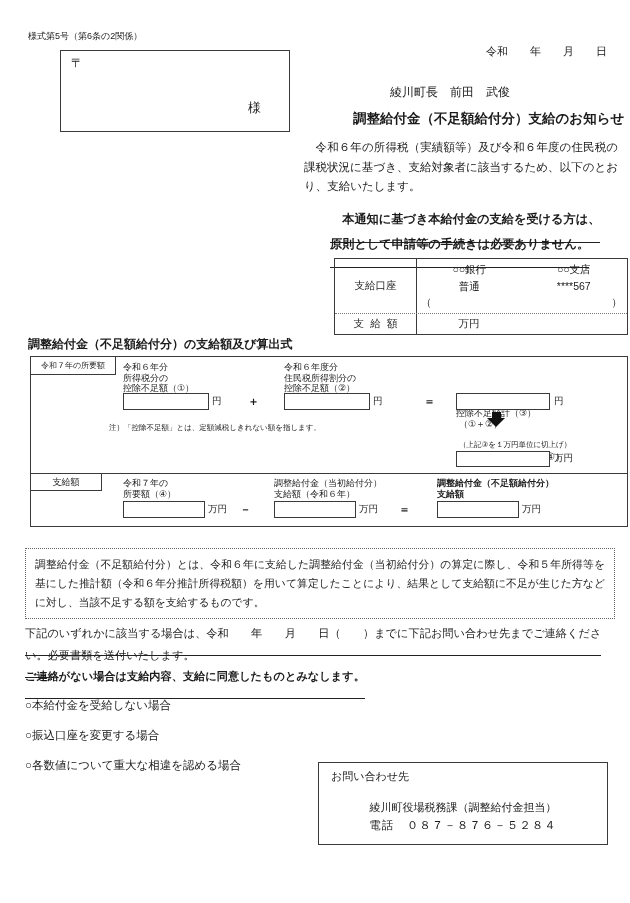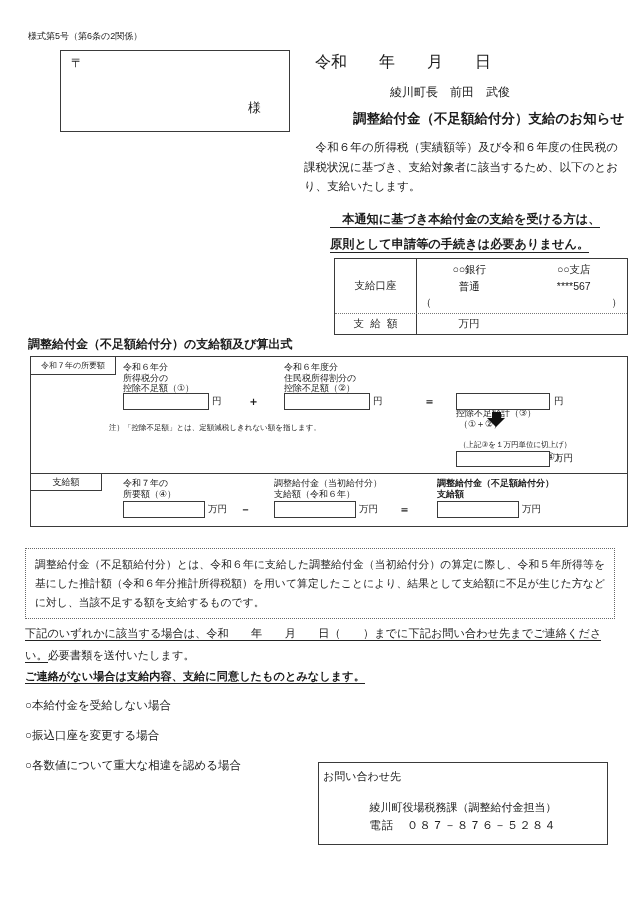--- a/index.html
+++ b/index.html
@@ -2,21 +2,21 @@
 <html><head>
 <meta charset="utf-8">
 <style>
   html,body{margin:0;padding:0;background:#e8e8e8;}
   .page{
     position:relative;width:630px;height:903px;background:#ffffff;
     font-family:"Liberation Sans","DejaVu Sans",sans-serif;color:#1b1b1b;
     margin:0 auto;overflow:hidden;
   }
   .abs{position:absolute;}
-  .u{border-bottom:1px solid #222;padding-bottom:1px;}
+  .u{border-bottom:1px solid #222;padding-bottom:16px;}
   .b{font-weight:bold;}
   .ctr{text-align:center;}
   .box{border:1px solid #3a3a3a;background:#fff;}
   .fieldbox{position:absolute;border:1px solid #3a3a3a;background:#fff;}
   .lbl{line-height:10.5px;font-size:9px;white-space:nowrap;}
   .unit{font-size:9.5px;white-space:nowrap;}
   .op{font-size:11px;font-weight:bold;}
   
   .acct{border:1px solid #3a3a3a;}
   .acct .vline{position:absolute;left:81px;top:0;bottom:0;border-left:1px solid #3a3a3a;}
@@ -35,21 +35,21 @@
 
 <div class="page">
 
   <div class="abs" style="left:28px;top:30px;font-size:9px;">様式第5号（第6条の2関係）</div>
 
   <div class="abs box" style="left:60px;top:50px;width:228px;height:80px;">
     <div class="abs" style="left:10px;top:4px;font-size:12px;">〒</div>
     <div class="abs" style="right:28px;bottom:14px;font-size:13px;">様</div>
   </div>
 
-  <div class="abs" style="left:315px;top:52px;width:292px;padding-right:20px;font-size:16px;">令和　　年　　月　　日</div>
+  <div class="abs" style="left:315px;top:44px;width:292px;text-align:right;padding-right:20px;font-size:11px;">令和　　年　　月　　日</div>
   <div class="abs ctr" style="left:300px;top:84px;width:300px;font-size:12px;">綾川町長　前田　武俊</div>
   <div class="abs b" style="left:314px;top:110px;width:316px;font-size:13.5px;padding-left:39px;">調整給付金（不足額給付分）支給のお知らせ</div>
   <div class="abs" style="left:304px;top:138px;width:314px;font-size:11.5px;line-height:19.5px;text-align:justify;">　令和６年の所得税（実績額等）及び令和６年度の住民税の課税状況に基づき、支給対象者に該当するため、以下のとおり、支給いたします。</div>
   <div class="abs b" style="left:330px;top:207px;width:300px;font-size:12.2px;line-height:25px;">
     <div><span class="u">　本通知に基づき本給付金の支給を受ける方は、</span></div>
     <div><span class="u">原則として申請等の手続きは必要ありません。</span></div>
   </div>
 
   <div class="abs acct" style="left:334px;top:258px;width:292px;height:75px;">
     <div class="vline"></div>
@@ -146,19 +146,19 @@
     <div><span class="u">下記のいずれかに該当する場合は、令和　　年　　月　　日（　　）までに下記お問い合わせ先までご連絡ください。</span><span>必要書類を送付いたします。</span></div>
     <div class="b"><span class="u">ご連絡がない場合は支給内容、支給に同意したものとみなします。</span></div>
   </div>
 
   <div class="abs" style="left:25px;top:698px;font-size:11.5px;">
     <div style="margin-bottom:15px;">○本給付金を受給しない場合</div>
     <div style="margin-bottom:15px;">○振込口座を変更する場合</div>
     <div>○各数値について重大な相違を認める場合</div>
   </div>
 
-  <div class="abs box" style="left:318px;top:762px;width:290px;height:83px;padding:6px 4px;box-sizing:border-box;">
+  <div class="abs box" style="left:318px;top:762px;width:290px;height:83px;padding:6px 12px;box-sizing:border-box;">
     <div style="font-size:11px;">お問い合わせ先</div>
     <div class="ctr" style="font-size:11px;margin-top:16px;">綾川町役場税務課（調整給付金担当）</div>
     <div class="ctr" style="font-size:11.5px;margin-top:3px;letter-spacing:1px;">電話　０８７－８７６－５２８４</div>
   </div>
 
 </div>
 
 </body></html>

